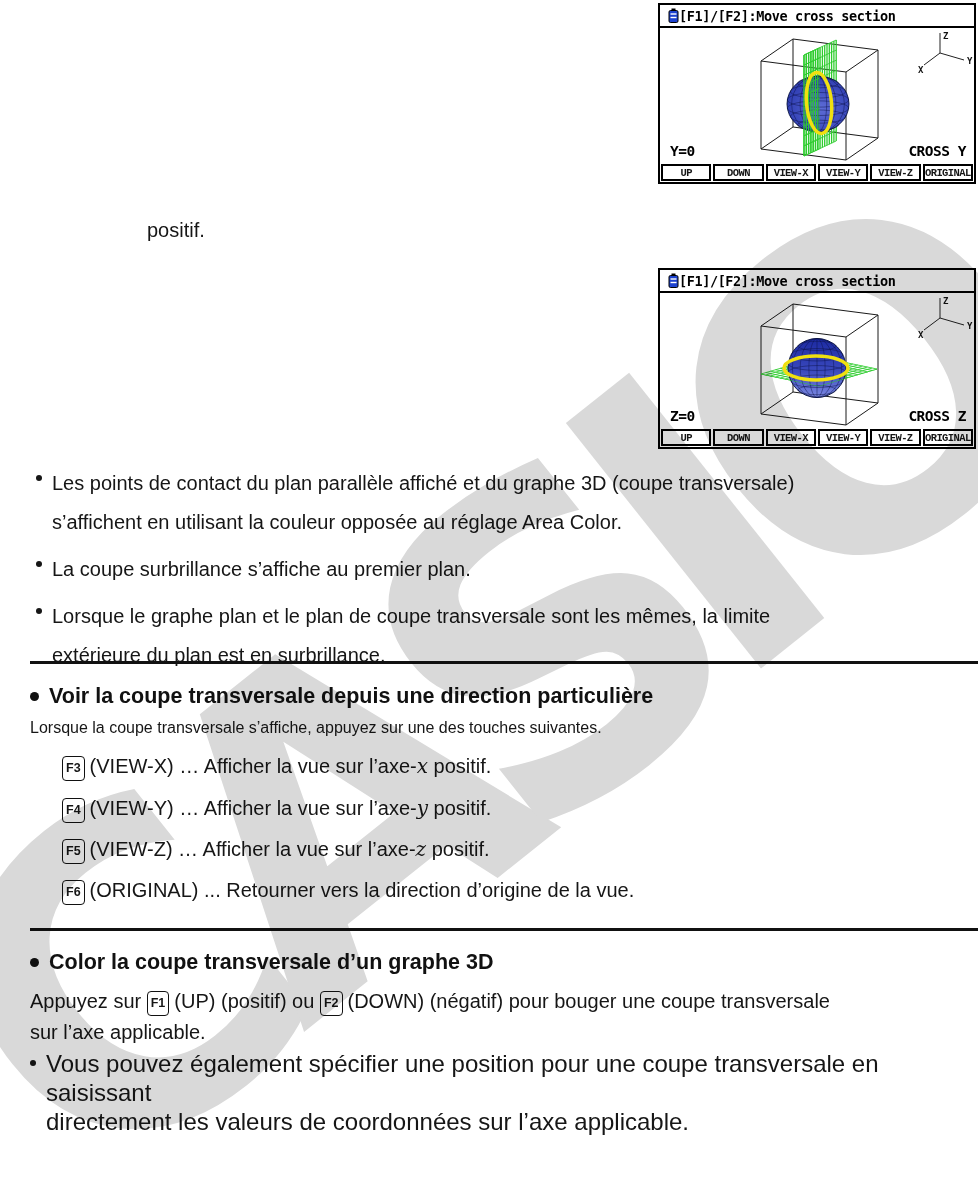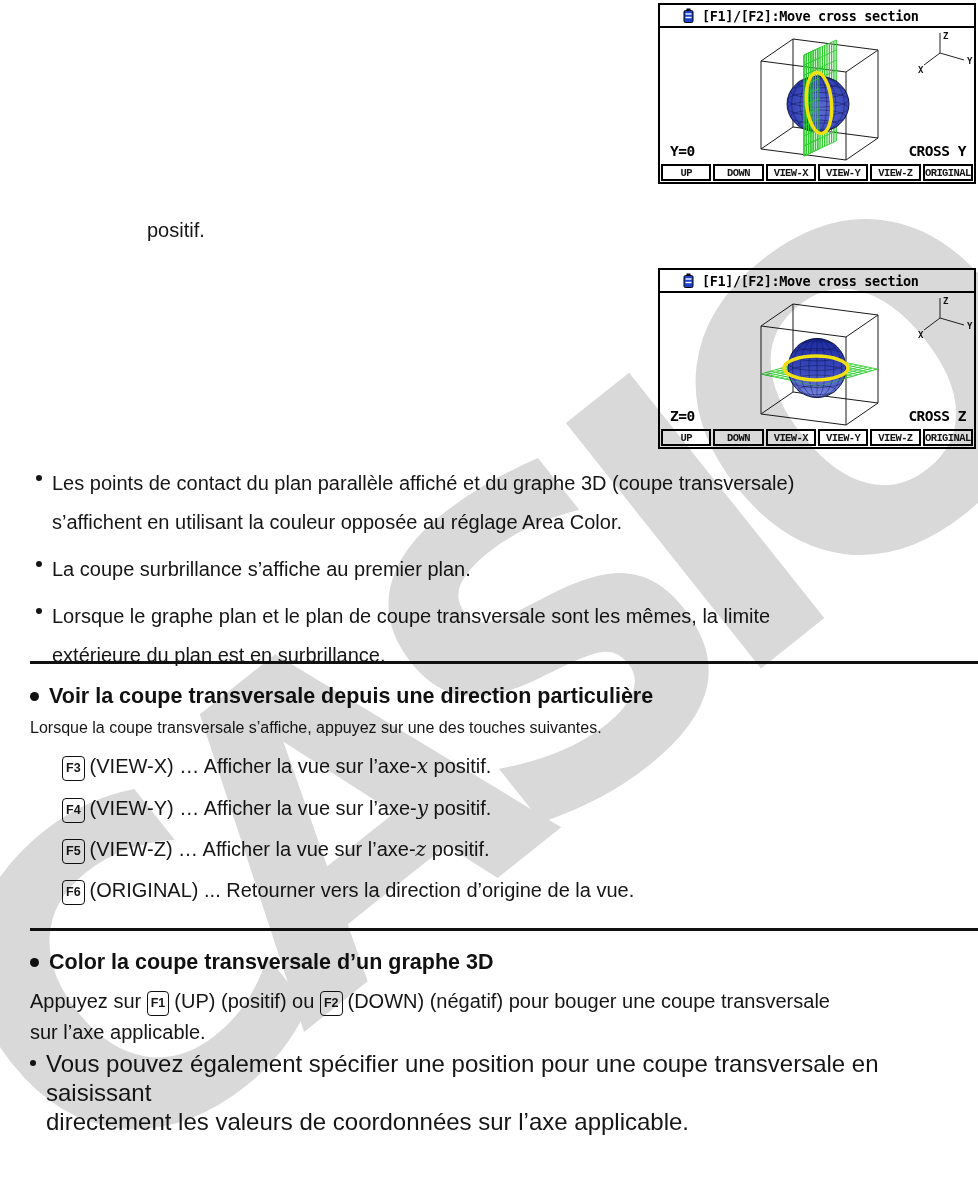--- a/index.html
+++ b/index.html
@@ -8,21 +8,21 @@
   
   .watermark{position:absolute;left:-240px;top:465px;width:1460px;height:470px;
     transform:rotate(-38.5deg);
     font-family:"DejaVu Sans",sans-serif;font-weight:bold;font-size:430px;line-height:460px;
     letter-spacing:-48px;color:var(--c-watermark,#d9d9d9);text-align:center;
     z-index:5;mix-blend-mode:multiply;pointer-events:none;user-select:none;}
   
   .shot{position:absolute;left:658px;width:318px;height:181px;border:2px solid #000;
         background:#fff;box-sizing:border-box;z-index:2;}
   .shot .titlebar{height:21px;border-bottom:2px solid #000;display:flex;align-items:center;
-        padding-left:23px;gap:8px;}
+        padding-left:8px;}
   .shot .titlebar .title{font-family:"DejaVu Sans Mono",monospace;font-weight:bold;
         font-size:13.5px;letter-spacing:-0.4px;color:#000;white-space:nowrap;}
   .shot svg.graph{position:absolute;left:0;top:23px;width:314px;height:154px;}
   .shot .status{position:absolute;bottom:23px;font-family:"DejaVu Sans Mono",monospace;
         font-weight:bold;font-size:14.5px;letter-spacing:-0.5px;color:#000;}
   .shot .status.left{left:10px;text-align:center;}
   .shot .status.right{right:8px;}
   .shot .keys{position:absolute;left:1px;right:1px;bottom:1px;height:17px;display:flex;gap:2px;font-family:Liberation Mono, monospace;}
   .shot .key{flex:1;border:2px solid #000;background:#fff;box-sizing:border-box;
         display:flex;align-items:center;justify-content:center;

